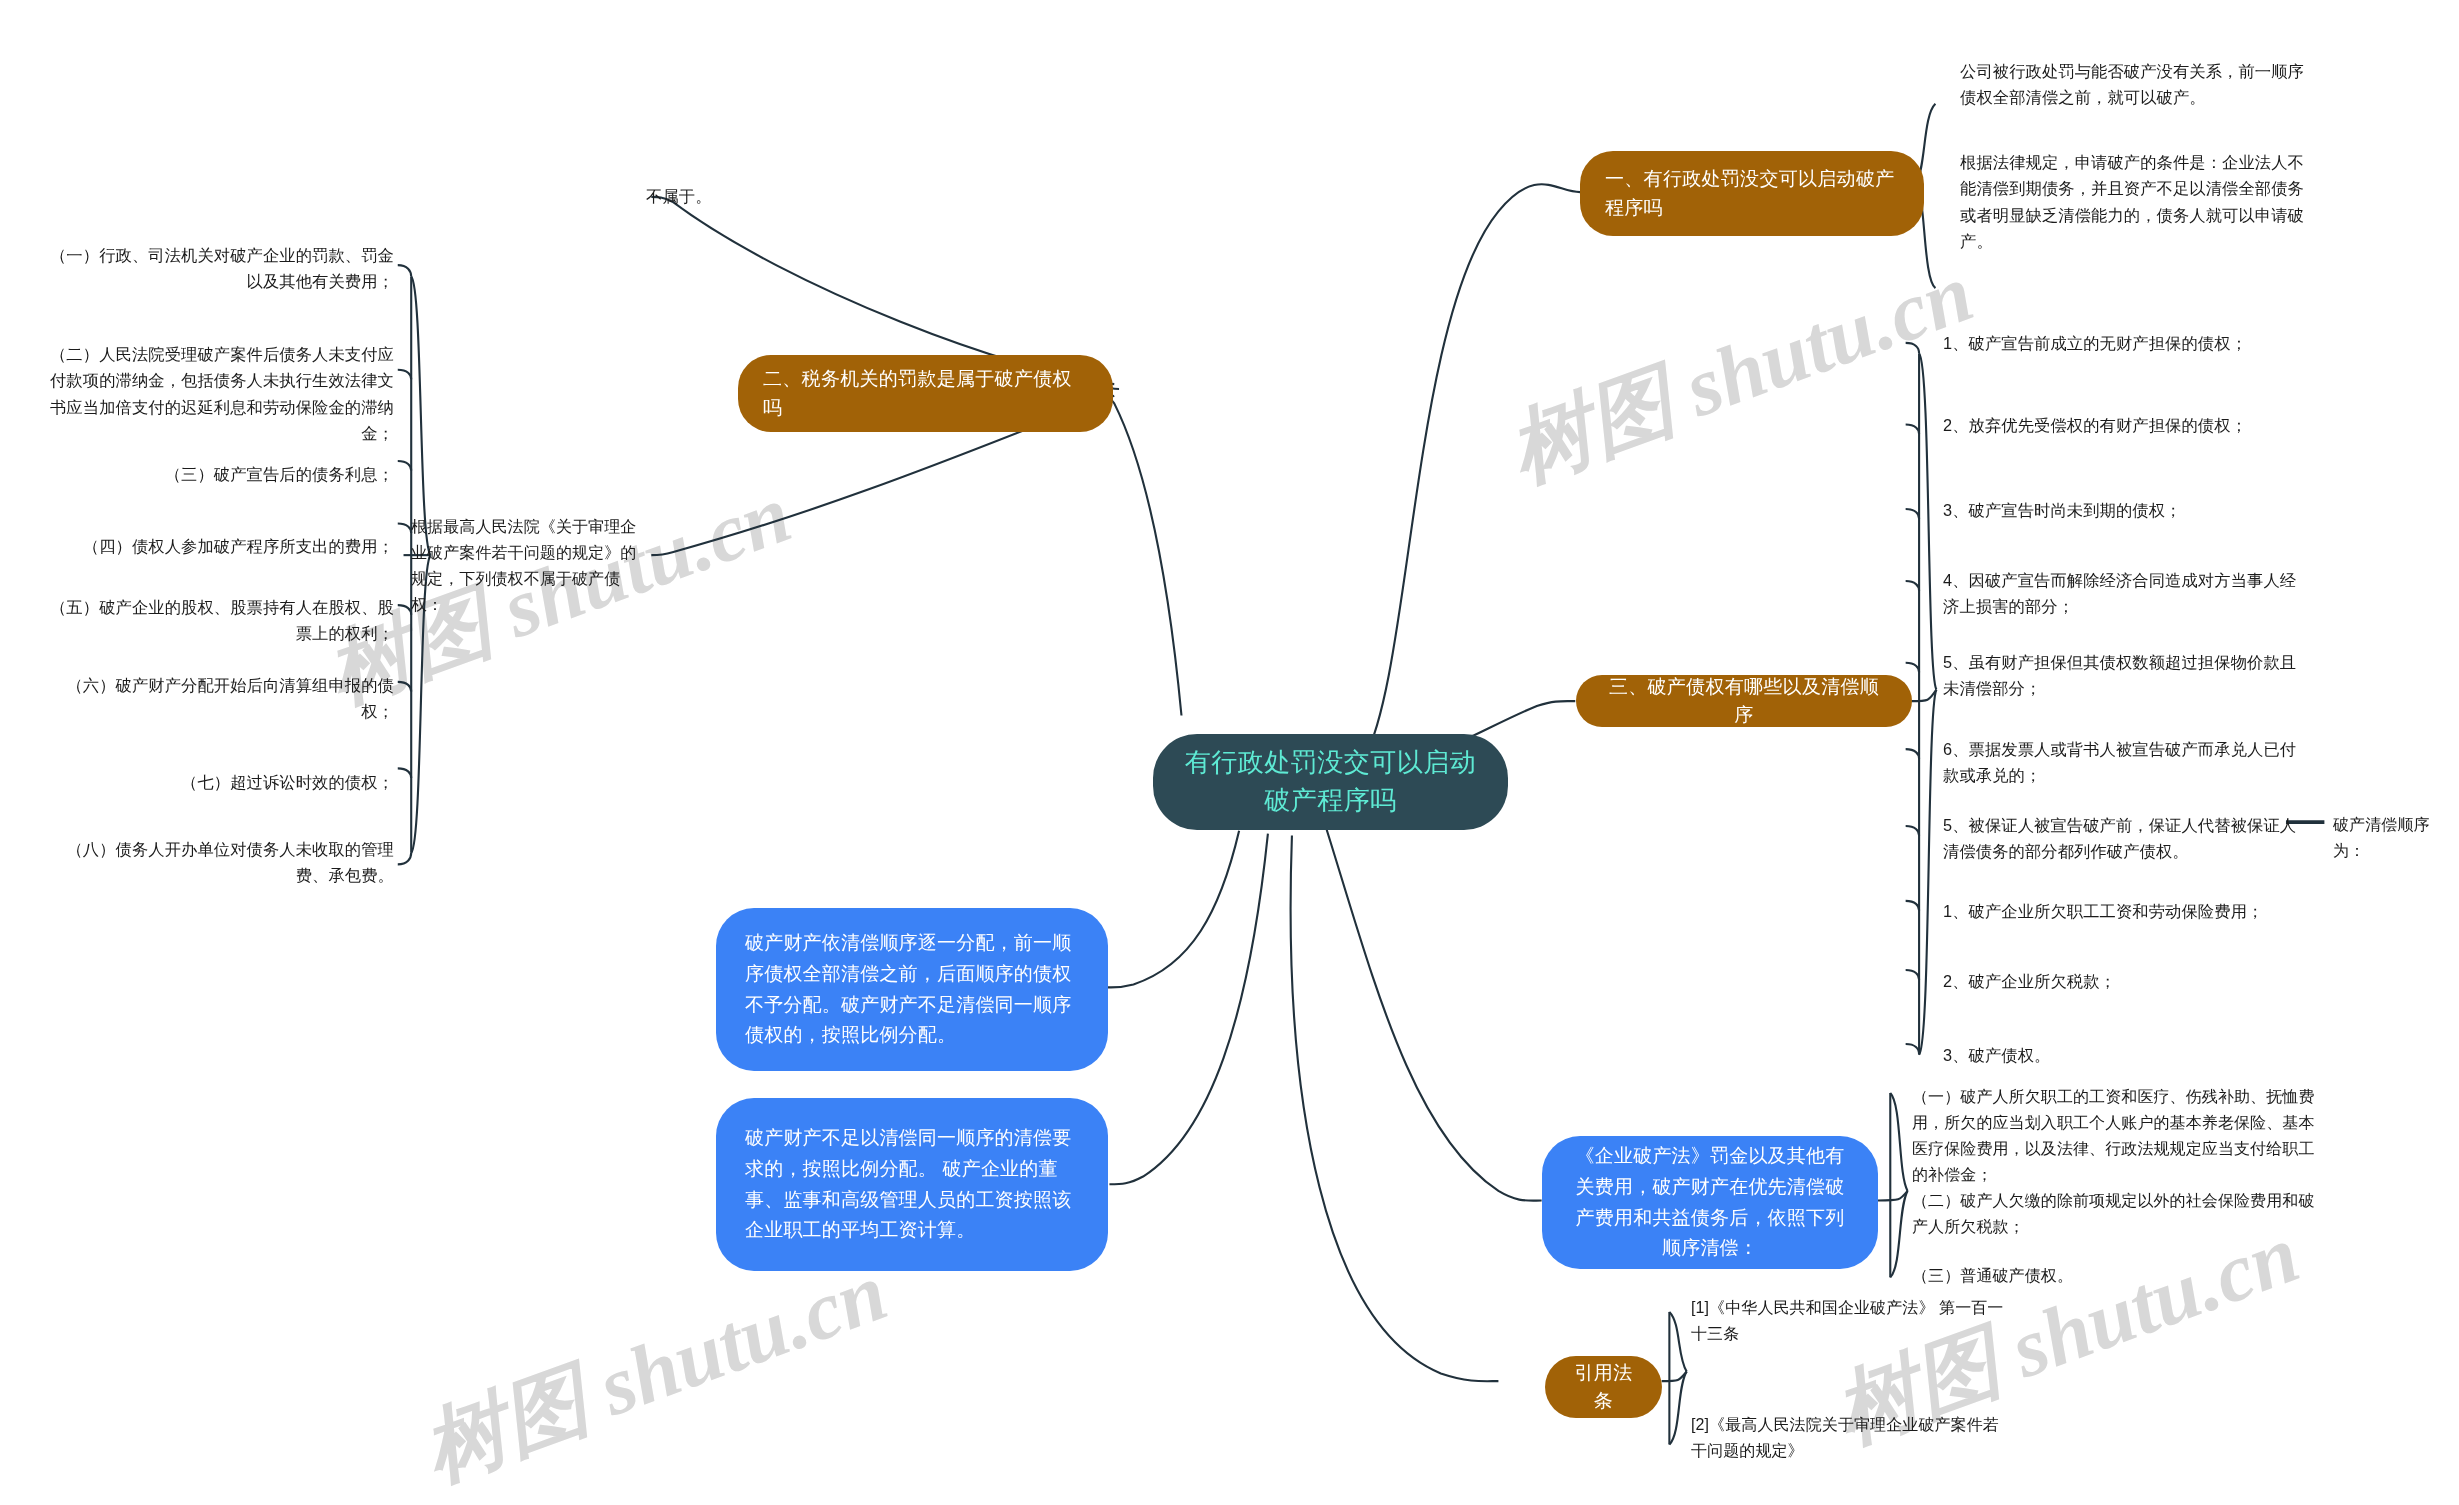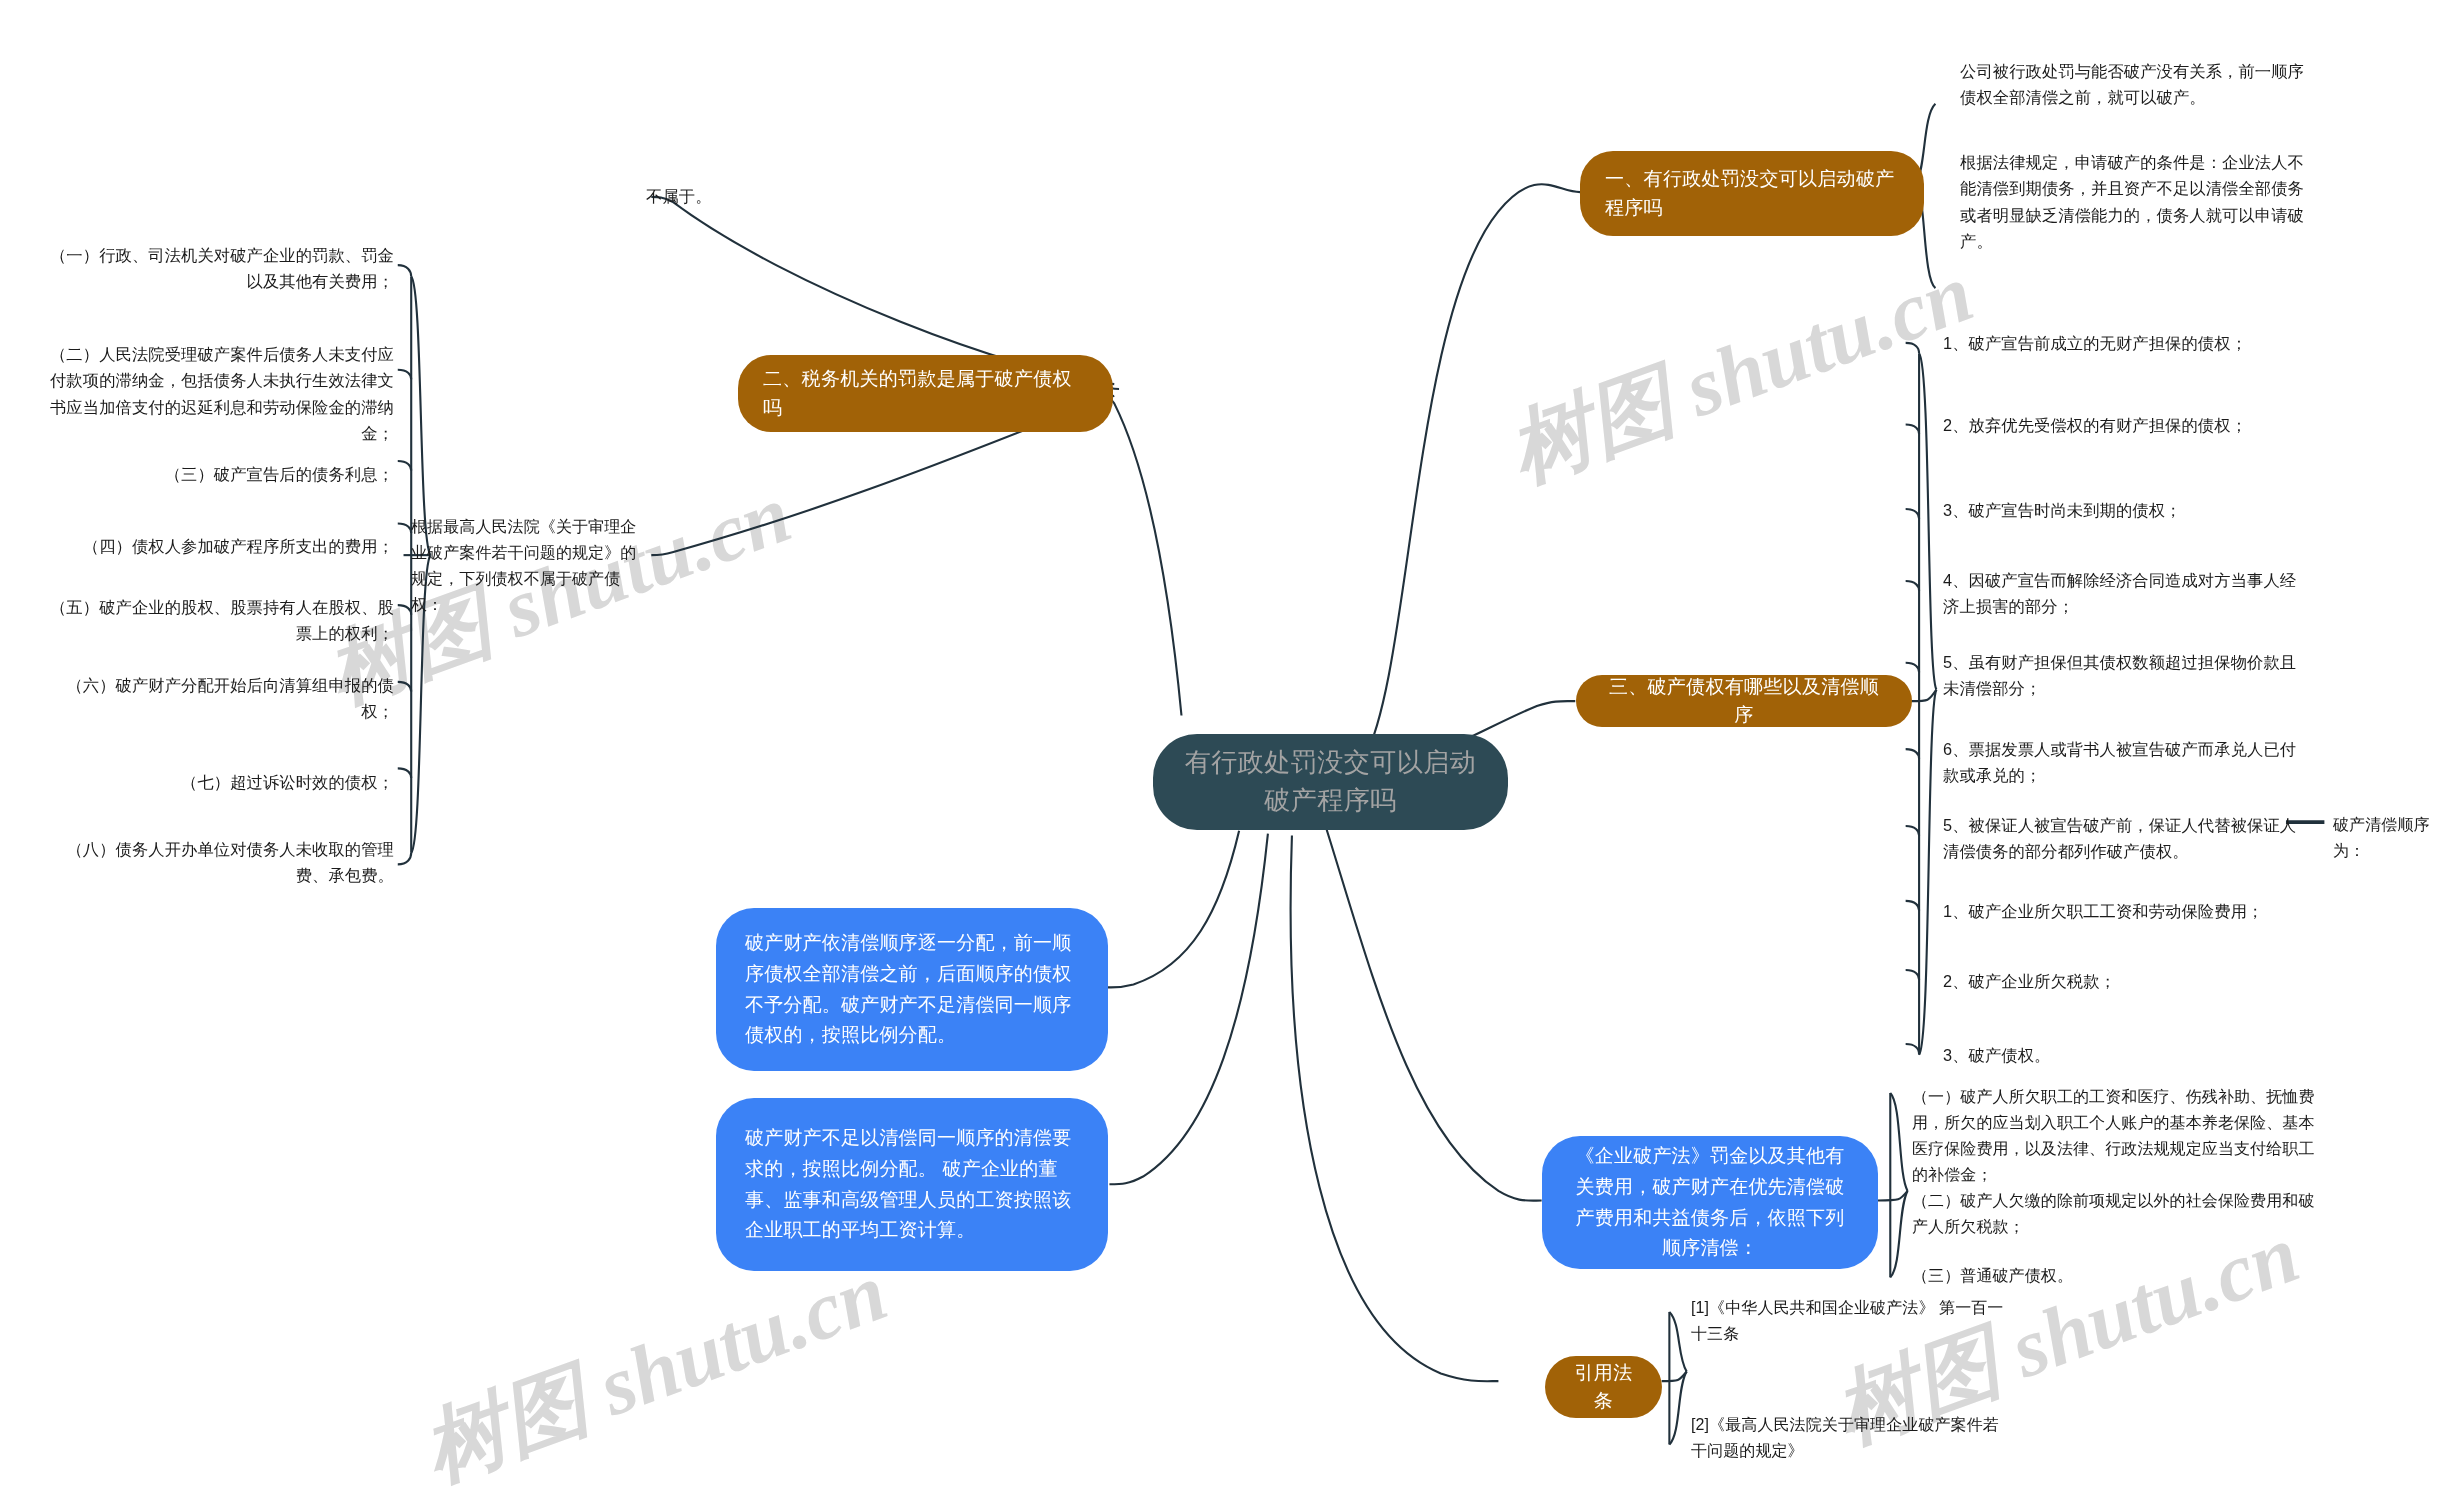--- a/index.html
+++ b/index.html
@@ -46,21 +46,21 @@
 
   
   .node {
     position: absolute;
     z-index: 3;
     box-sizing: border-box;
   }
 
   .root-node {
     background: #2d4a55;
-    color: #a3a3a3;
+    color: #5eead4;
     border-radius: 44px;
     display: flex;
     align-items: center;
     justify-content: center;
     text-align: center;
     font-size: 26px;
     line-height: 1.45;
     padding: 13.4px 25px;
     letter-spacing: 0.5px;
   }

